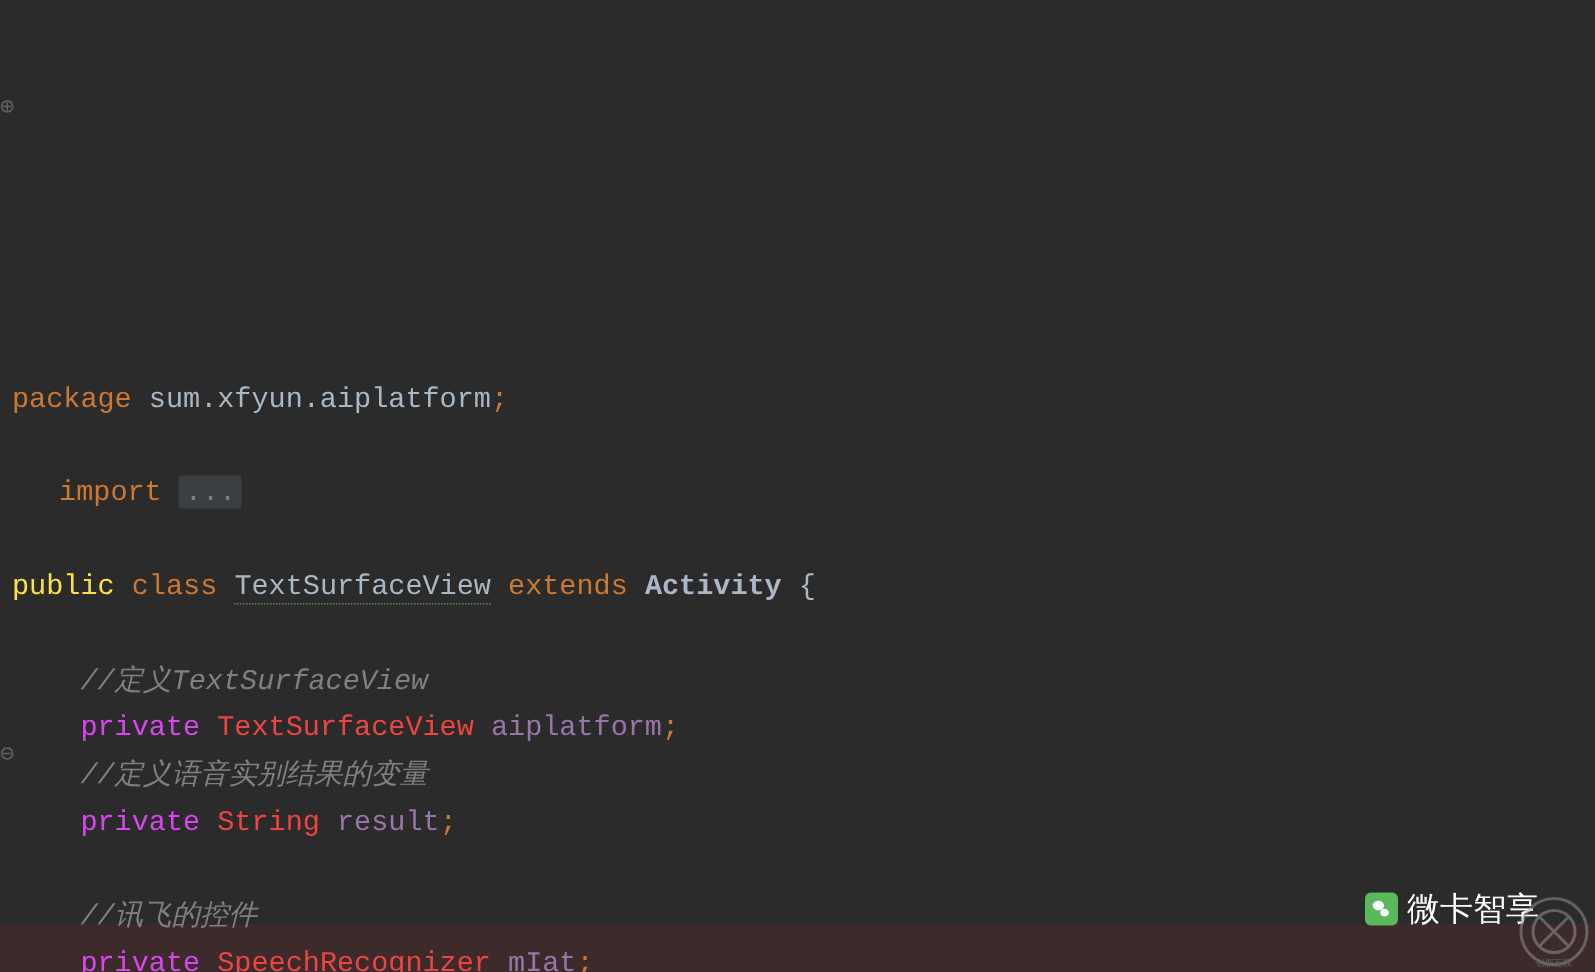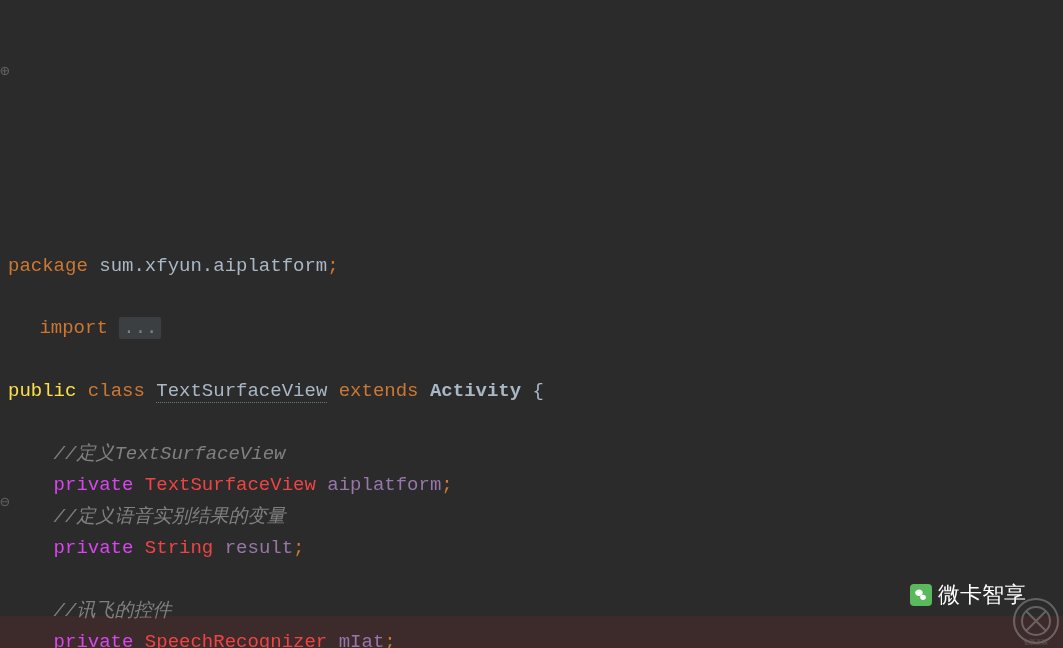--- a/index.html
+++ b/index.html
@@ -65,21 +65,21 @@
       position: absolute;
       left: 0;
       right: 0;
       height: 32px;
       top: 616px;
       z-index: -1;
     }
     .watermark-text {
       position: absolute;
       right: 37px;
-      bottom: 35px;
+      bottom: 24px;
       color: #ffffff;
       font-size: 22px;
       font-family: 'Microsoft YaHei', sans-serif;
       display: flex;
       align-items: center;
       gap: 6px;
     }
     .watermark-icon {
       width: 22px;
       height: 22px;

